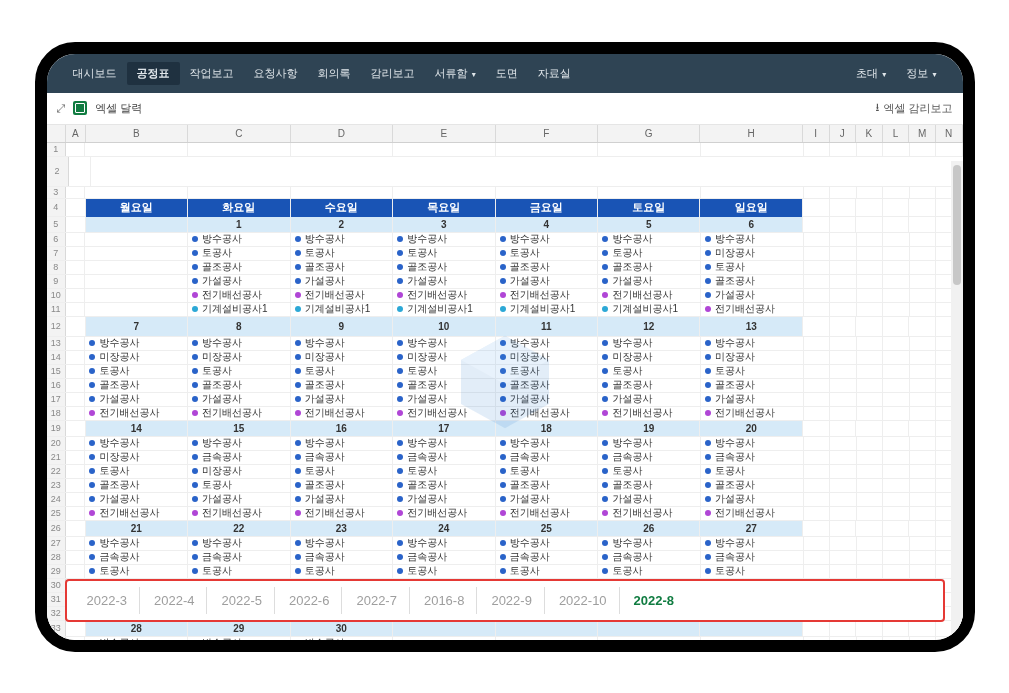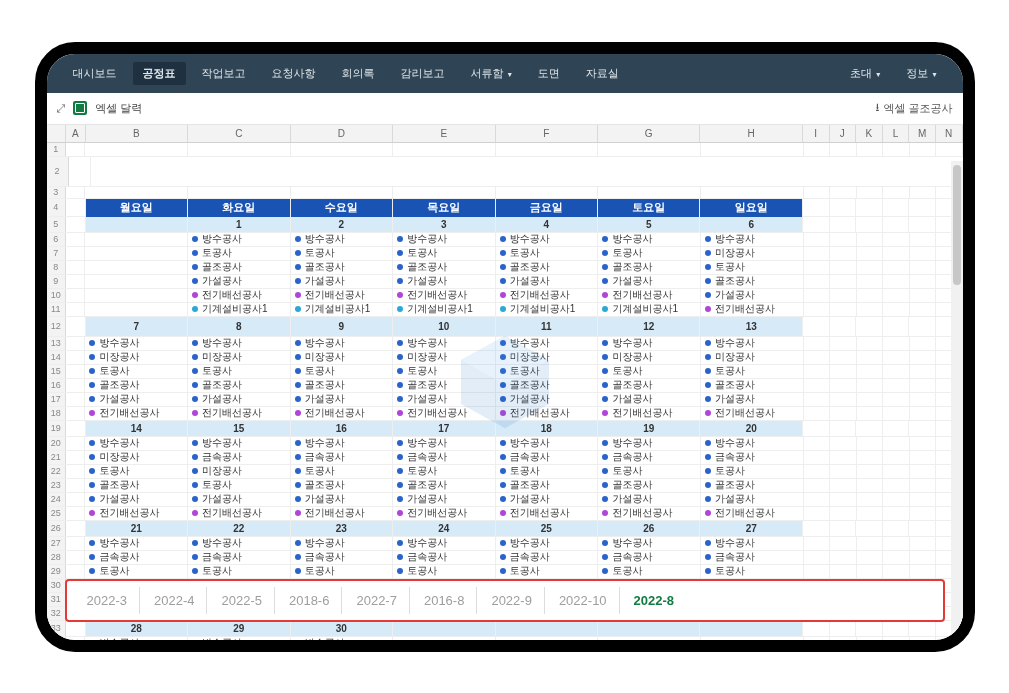--- a/index.html
+++ b/index.html
@@ -1,19 +1,19 @@
 <!DOCTYPE html>
 <html><head>
 <meta charset="utf-8">
 <style>
 * { margin: 0; padding: 0; box-sizing: border-box; }
 body { background: #fff; font-family: -apple-system, "Malgun Gothic", sans-serif; display: flex; justify-content: center; align-items: center; min-height: 693px; }
 .frame { width: 1009px; height: 693px; background: #fff; display: flex; justify-content: center; align-items: center; }
 .device { width: 940px; height: 610px; background: #fff; border: 12px solid #000; border-radius: 40px; overflow: hidden; position: relative; display: flex; flex-direction: column; }
-.topnav { background: #2f4454; display: flex; align-items: center; padding: 8px 16px; gap: 6px; font-size: 11px; color: #e0e6ea; flex-shrink: 0; }
+.topnav { background: #2f4454; display: flex; align-items: center; padding: 8px 16px; font-size: 11px; color: #e0e6ea; flex-shrink: 0; }
 .topnav .nav-item { padding: 4px 10px; cursor: pointer; white-space: nowrap; }
 .topnav .nav-item.active { background: #1f3140; font-weight: 600; border-radius: 2px; }
 .topnav .nav-item .chev { font-size: 8px; margin-left: 2px; }
 .topnav .spacer { flex: 1; }
 .toolbar { background: #fff; border-bottom: 1px solid #e5e5e5; display: flex; align-items: center; padding: 6px 10px; font-size: 11px; color: #444; flex-shrink: 0; }
 .toolbar .tool-left { display: flex; align-items: center; gap: 8px; }
 .toolbar .excel-icon { width: 14px; height: 14px; background: #107c41; border-radius: 2px; position: relative; }
 .toolbar .excel-icon::after { content: ""; position: absolute; inset: 2px; border: 1px solid #fff; border-radius: 1px; }
 .toolbar .expand-icon { font-size: 11px; color: #666; cursor: pointer; }
 .toolbar .dl-btn { margin-left: auto; display: flex; align-items: center; gap: 4px; color: #555; cursor: pointer; font-size: 11px; }
@@ -68,21 +68,21 @@
       </div>
 
     <div class="toolbar">
       <div class="tool-left">
         <span class="expand-icon">⤢</span>
         <span class="excel-icon"></span>
         <span>엑셀 달력</span>
       </div>
       <div class="dl-btn">
         <span class="dl-ico">⭳</span>
-        <span>엑셀 골조공사</span>
+        <span>엑셀 감리보고</span>
       </div>
     </div>
 
     <div class="sheet-wrap">
       <div class="col-headers" id="colhdr">
           <div class="ch rn"></div>
           <div class="ch cola">A</div>
           <div class="ch colt">B</div>
           <div class="ch colt">C</div>
           <div class="ch colt">D</div>
@@ -1167,21 +1167,21 @@
       </div>
       <div class="scroll-v">
           <div class="thumb"></div>
         </div>
     </div>
 
     <div class="tabs" id="tabs">
         <div class="tab">2022-3</div>
         <div class="tab">2022-4</div>
         <div class="tab">2022-5</div>
-        <div class="tab">2018-6</div>
+        <div class="tab">2022-6</div>
         <div class="tab">2022-7</div>
         <div class="tab">2016-8</div>
         <div class="tab">2022-9</div>
         <div class="tab">2022-10</div>
         <div class="tab active">2022-8</div>
       </div>
 
   </div>
 </div>
 

